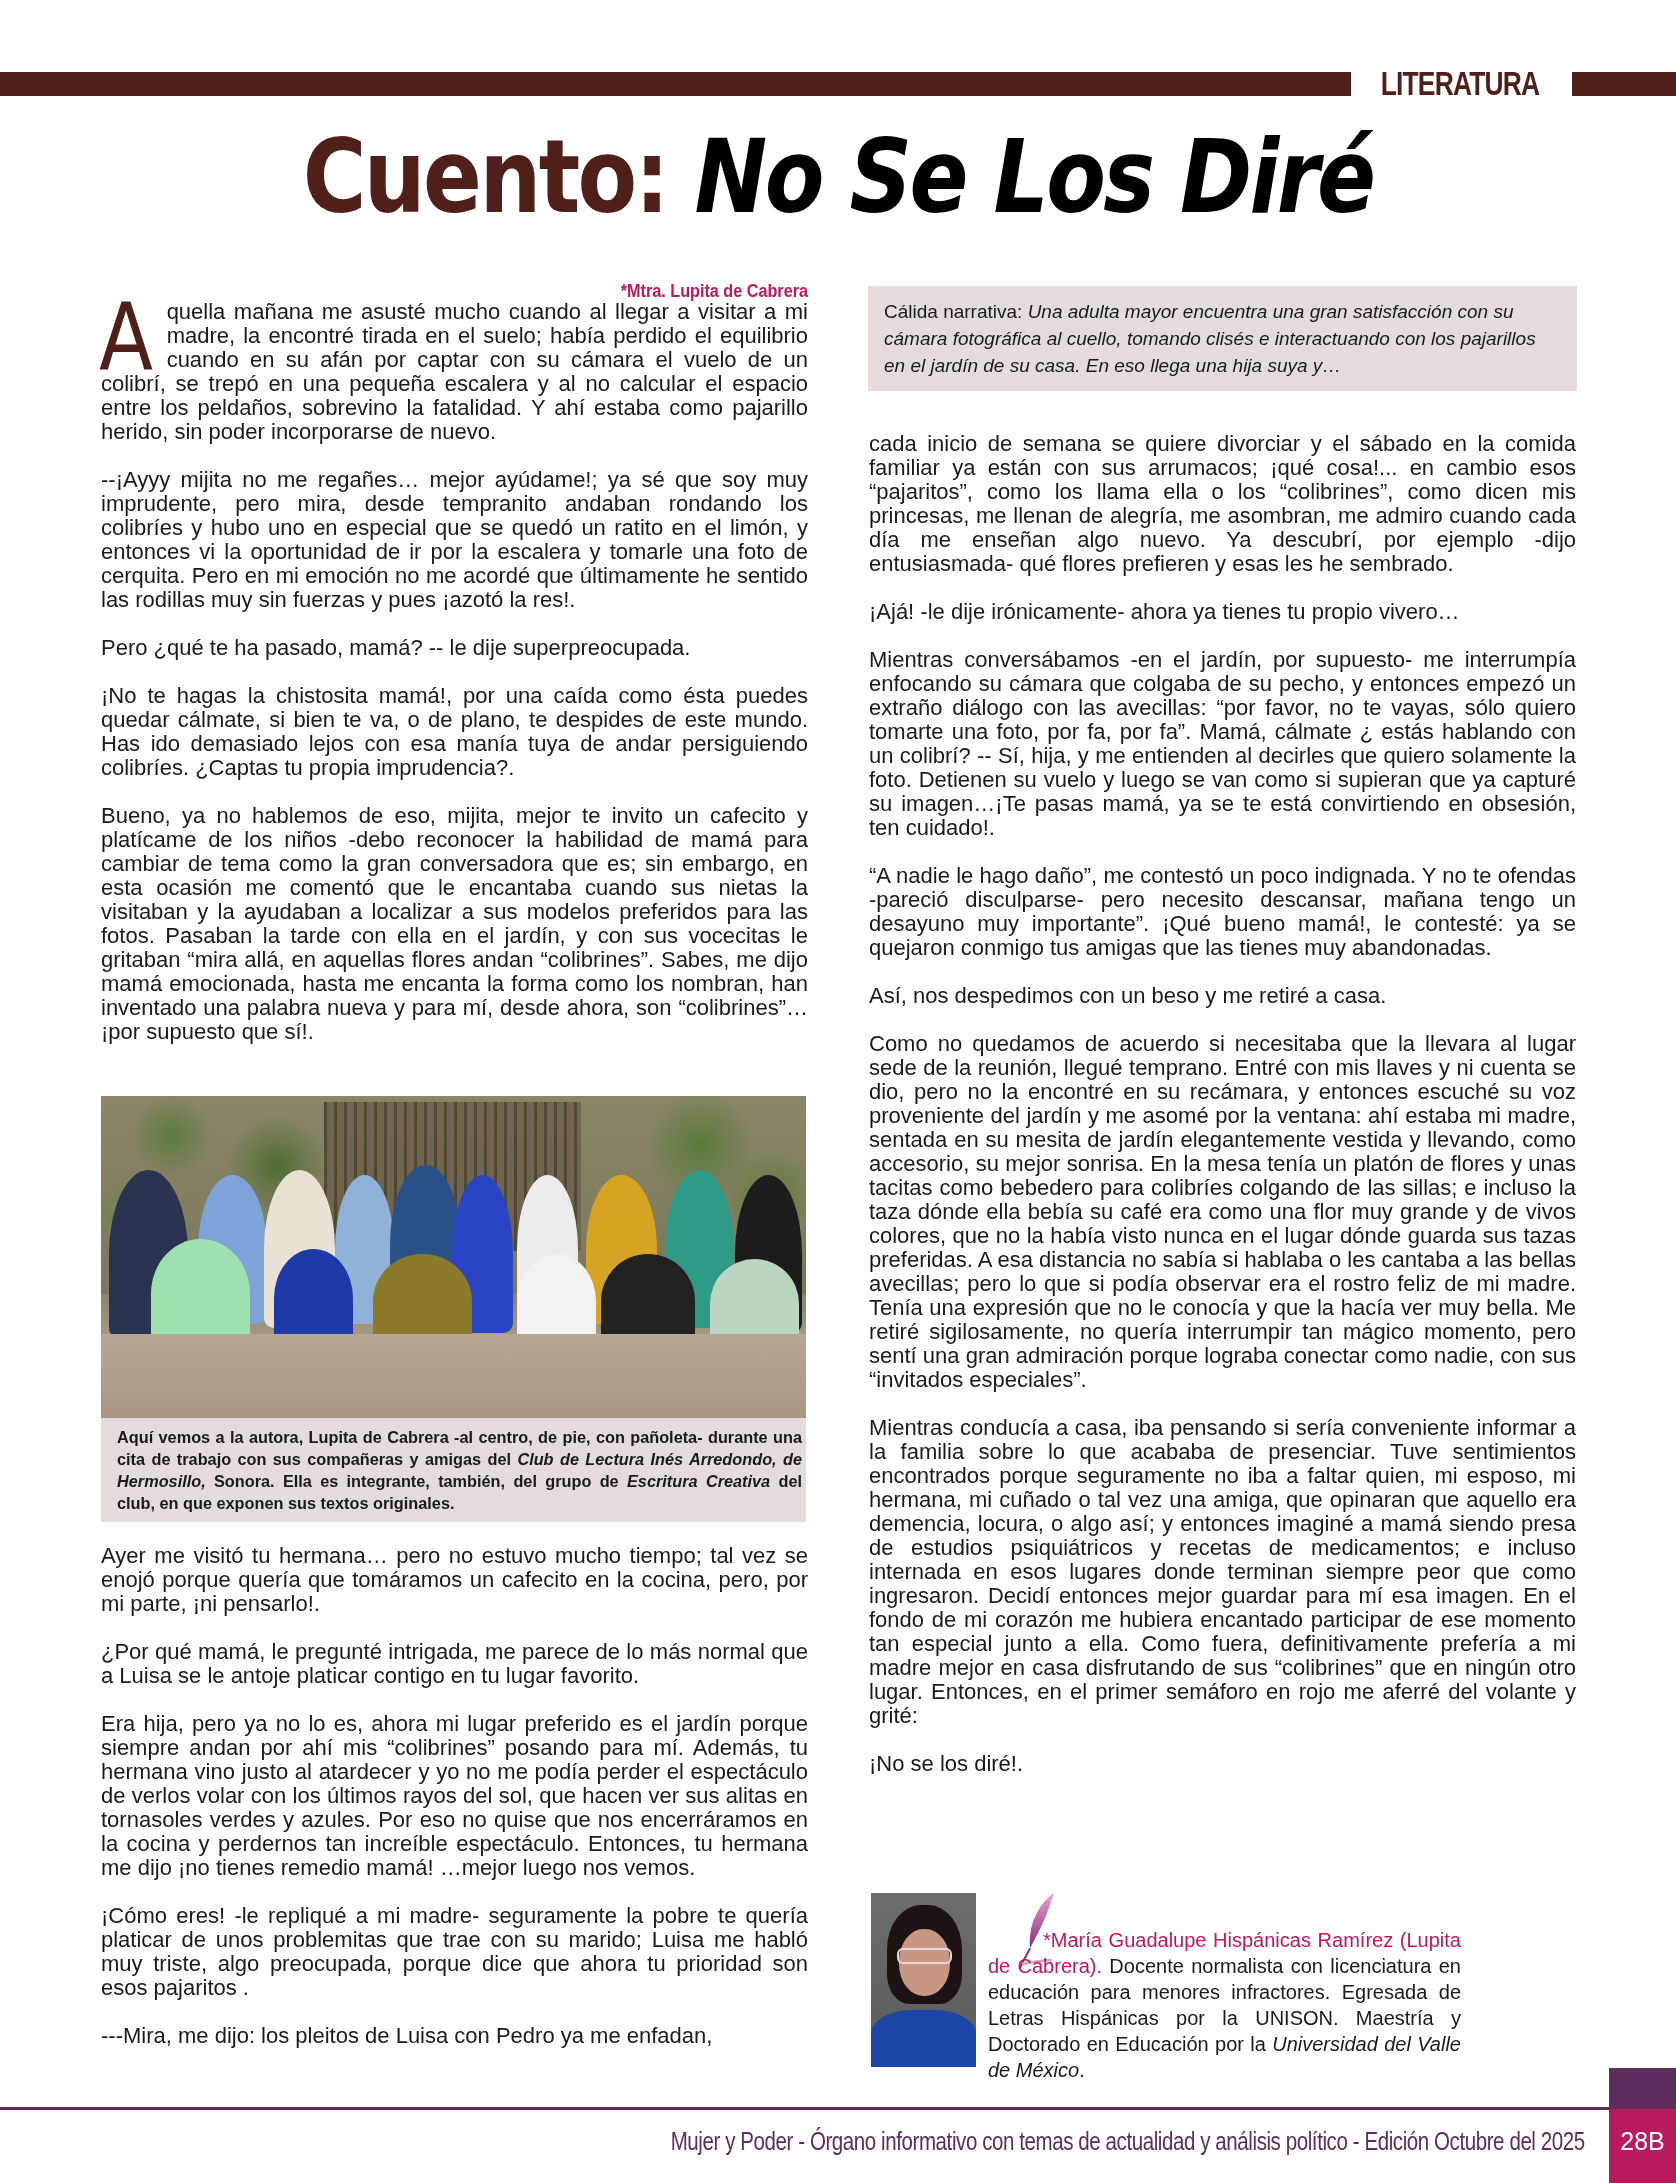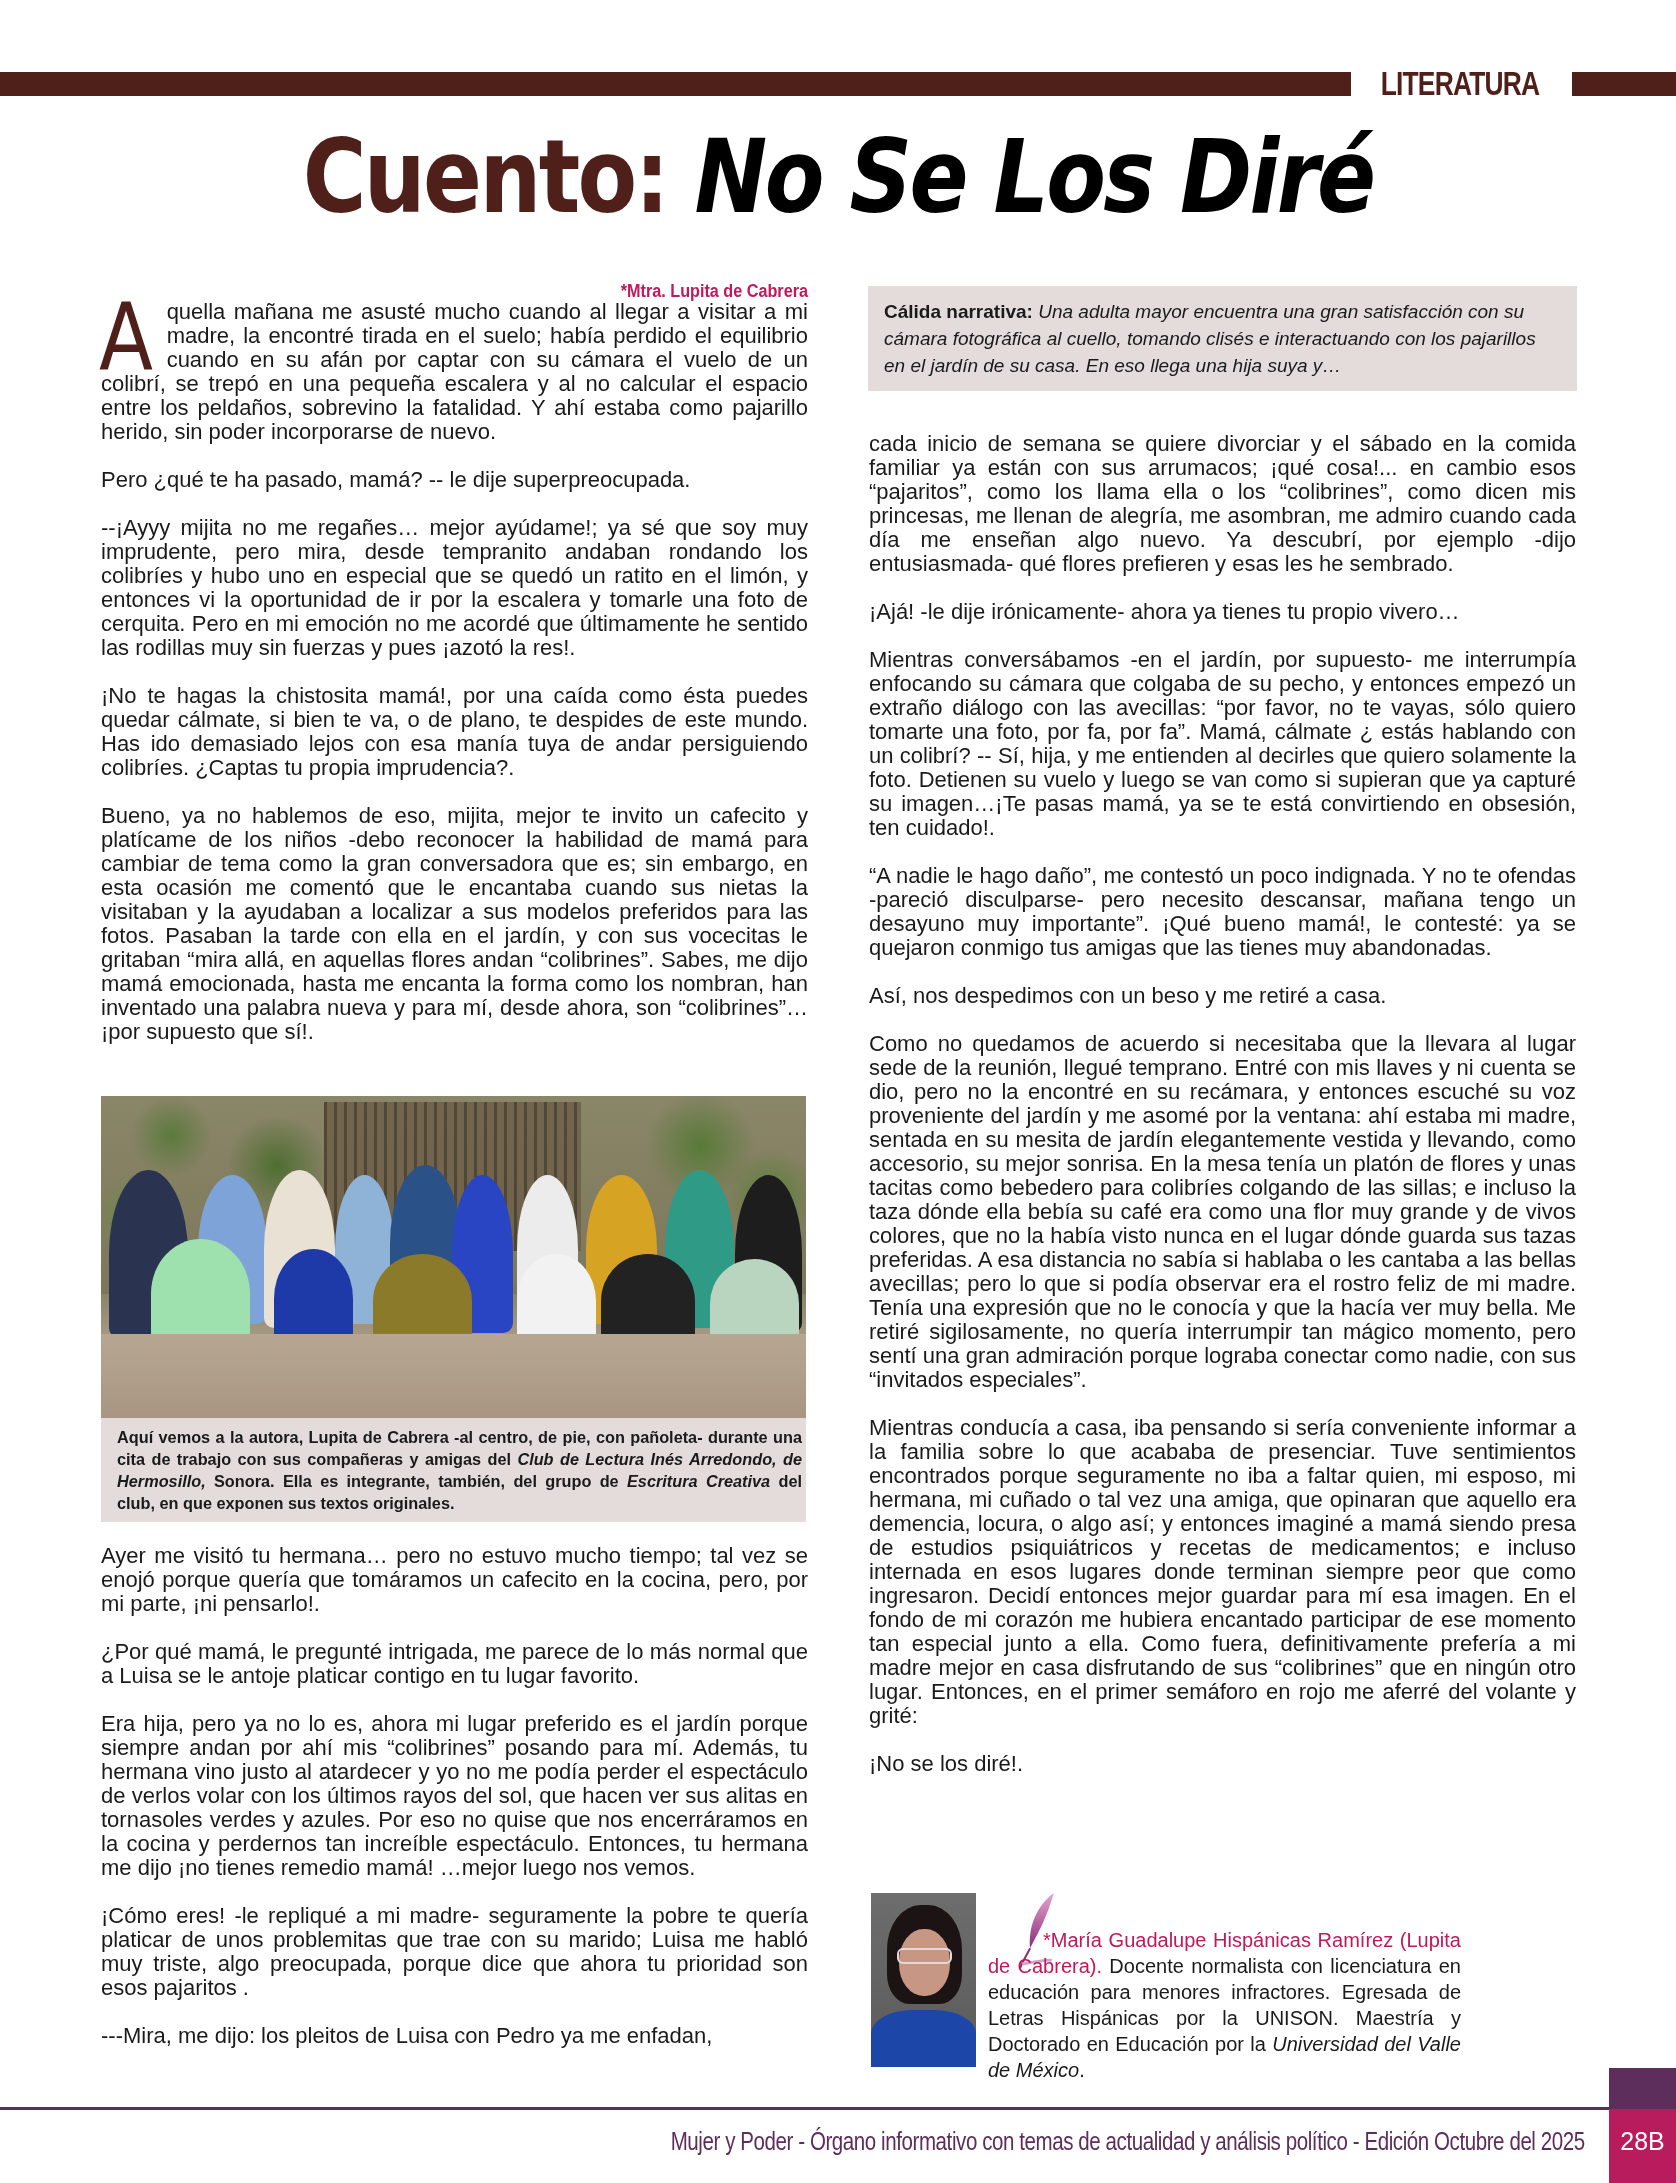--- a/index.html
+++ b/index.html
@@ -48,21 +48,21 @@
     float: left; font-size: 93px; line-height: 71px; color: #4f1f1a;
     font-family: "DejaVu Sans", sans-serif; margin: 2px 4px -4px -2px;
     transform: scaleX(0.85); transform-origin: left;
   }
 
   .summary-box {
     position: absolute; left: 868px; top: 286px; width: 709px; height: 105px;
     background: #e3dcdb; box-sizing: border-box; padding: 12px 16px;
     font-size: 19px; line-height: 27px;
   }
-  .summary-box .lead { font-weight: bold; }
+  .summary-box .lead { font-weight: normal; }
   .summary-box .text { font-style: italic; }
 
   .photo-block {
     position: absolute; left: 101px; top: 1096px; width: 705px;
   }
   .photo {
     width: 705px; height: 322px; position: relative; overflow: hidden;
     background: linear-gradient(180deg, #6e6a52 0%, #86805e 30%, #7b7a5b 55%, #a79a84 75%, #b9a893 100%);
   }
   .photo .wall {
@@ -162,22 +162,22 @@
 <div class="summary-box">
   <span class="lead">Cálida narrativa:</span>
   <span class="text">Una adulta mayor encuentra una gran satisfacción con su cámara fotográfica al cuello, tomando clisés e interactuando con los pajarillos en el jardín de su casa. En eso llega una hija suya y…</span>
 </div>
 
 <div class="col col-left">
   <div class="byline">*Mtra. Lupita de Cabrera</div>
   <p>
     <span class="dropcap">A</span><span>quella mañana me asusté mucho cuando al llegar a visitar a mi madre, la encontré tirada en el suelo; había perdido el equilibrio cuando en su afán por captar con su cámara el vuelo de un colibrí, se trepó en una pequeña escalera y al no calcular el espacio entre los peldaños,  sobrevino la fatalidad. Y ahí estaba como pajarillo herido, sin poder incorporarse de nuevo.</span>
   </p>
+  <p>--¡Ayyy mijita no me regañes… mejor ayúdame!; ya sé que soy muy imprudente, pero mira, desde tempranito andaban rondando los colibríes y hubo uno en especial que se quedó un ratito en el limón, y entonces vi la oportunidad de ir por la escalera y tomarle una foto de cerquita. Pero en mi emoción no me acordé que últimamente he sentido las rodillas muy sin fuerzas y pues ¡azotó la res!.</p>
   <p>Pero  ¿qué te ha pasado, mamá?  -- le dije  superpreocupada.</p>
-  <p>--¡Ayyy mijita no me regañes… mejor ayúdame!; ya sé que soy muy imprudente, pero mira, desde tempranito andaban rondando los colibríes y hubo uno en especial que se quedó un ratito en el limón, y entonces vi la oportunidad de ir por la escalera y tomarle una foto de cerquita. Pero en mi emoción no me acordé que últimamente he sentido las rodillas muy sin fuerzas y pues ¡azotó la res!.</p>
   <p>¡No te hagas la chistosita mamá!, por  una caída como ésta puedes quedar cálmate, si bien te va, o de plano, te despides de este mundo. Has ido demasiado lejos con esa manía tuya de andar persiguiendo colibríes. ¿Captas tu propia imprudencia?.</p>
   <p>Bueno,  ya no hablemos de eso, mijita, mejor te invito un cafecito y platícame de los niños -debo reconocer la habilidad de mamá para cambiar de tema como la gran conversadora que es; sin embargo, en esta ocasión me comentó  que le encantaba  cuando sus nietas la visitaban y la ayudaban a localizar a sus modelos preferidos para las fotos. Pasaban la tarde con ella en el jardín, y con sus vocecitas le gritaban “mira allá, en aquellas flores andan “colibrines”. Sabes, me dijo mamá emocionada, hasta me encanta la forma como los nombran, han inventado una palabra nueva y para mí, desde ahora, son “colibrines”…¡por supuesto  que sí!.</p>
 </div>
 
 <div class="photo-block">
   <div class="photo">
     <div class="wall"></div>
     <div class="gate"></div>
     <div class="people">
       <div class="person" style="left:8px;top:15px;width:79px;height:168px;background:#2a3450;"></div>

